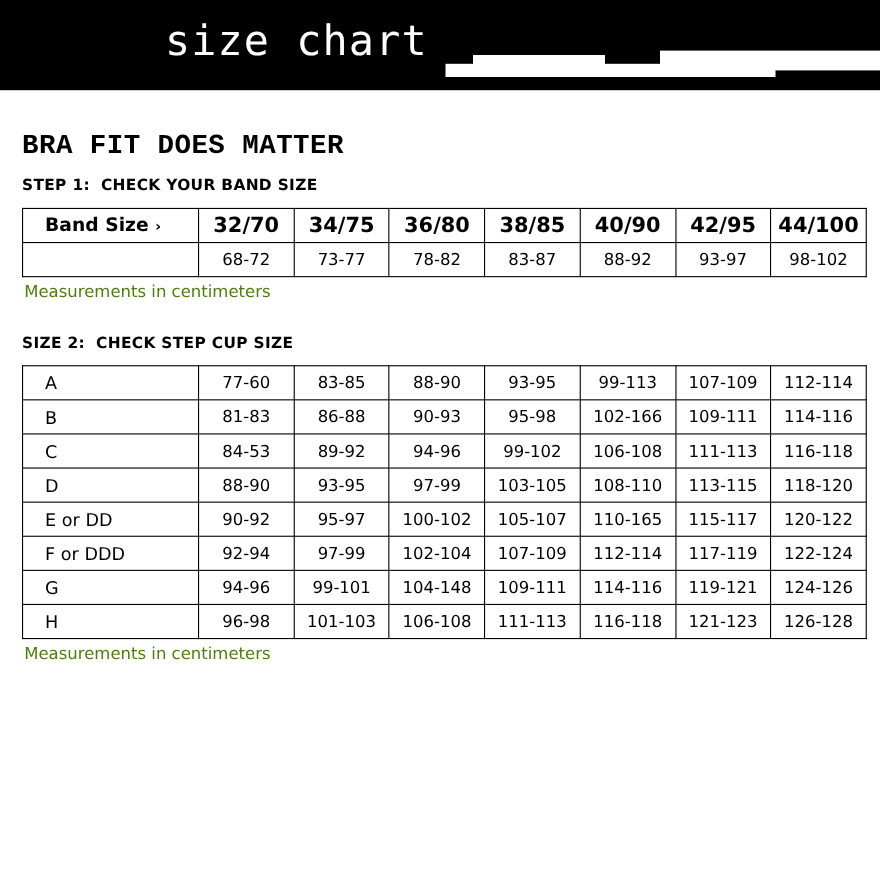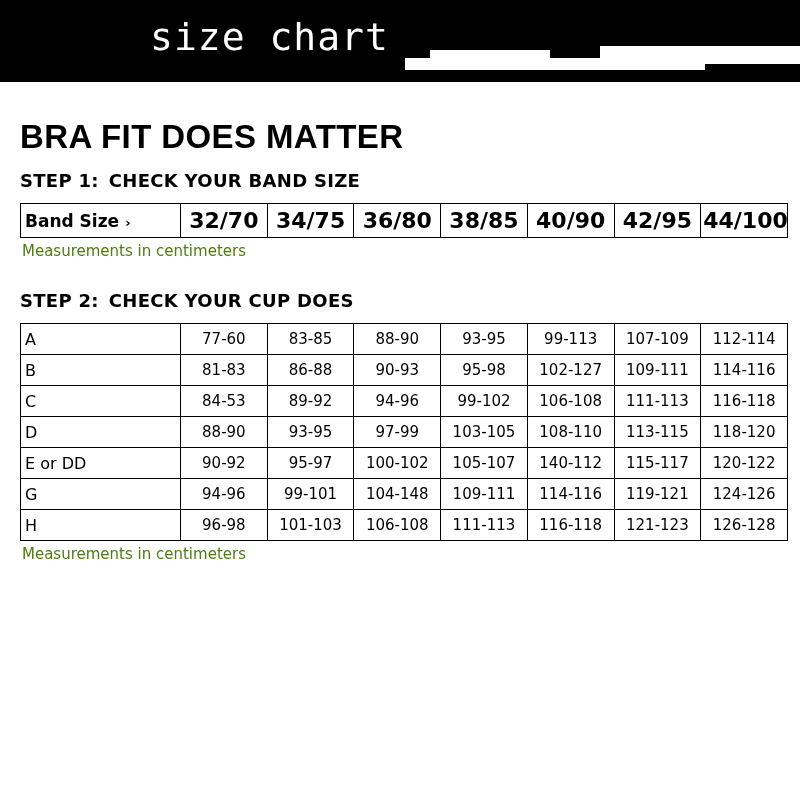--- a/index.html
+++ b/index.html
@@ -75,31 +75,31 @@
     line-height: 46px;
     z-index: 3;
   }
 
   
   .content {
     padding: 36px 16px 0 16px;
   }
 
   .main-title {
-    font-family: Liberation Sans, sans-serif;
-    font-size: 33px;
+    font-family: Liberation Mono, monospace;
+    font-size: 25px;
     font-weight: bold;
     letter-spacing: 0.4px;
     color: #000000;
     margin: 0 0 14px 4px;
   }
 
   .step-title {
     font-family: "DejaVu Sans", sans-serif;
-    font-size: 18px;
+    font-size: 14px;
     font-weight: bold;
     letter-spacing: 0.3px;
     color: #000000;
     margin: 0 0 12px 4px;
   }
   .step-title .step-word { margin-right: 10px; }
 
   table.size-table {
     border-collapse: collapse;
     width: 768px;
@@ -112,26 +112,26 @@
     border: 1px solid #000000;
     text-align: center;
     font-family: "DejaVu Sans", sans-serif;
     font-size: 15px;
     color: #000000;
     padding: 4px 2px;
     height: 22px;
   }
   table.size-table th {
     font-weight: bold;
-    font-size: 22px;
+    font-size: 19px;
   }
   table.size-table th.rowhead,
   table.size-table td.rowhead {
     text-align: left;
-    padding-left: 4px;
+    padding-left: 20px;
     font-weight: bold;
     font-size: 17px;
   }
   table.size-table td.rowhead {
     font-size: 16px;
     font-weight: normal;
   }
 
   .band-table col.first { width: 160px; }
   .cup-table col.first { width: 160px; }
@@ -184,29 +184,39 @@
         <tr>
           <th class="rowhead"><span>Band Size</span><span class="arrow-right">›</span></th>
           <th>32/70</th>
           <th>34/75</th>
           <th>36/80</th>
           <th>38/85</th>
           <th>40/90</th>
           <th>42/95</th>
           <th>44/100</th>
         </tr>
+        <tr>
+          <td class="rowhead"></td>
+          <td>68-72</td>
+          <td>73-77</td>
+          <td>78-82</td>
+          <td>83-87</td>
+          <td>88-92</td>
+          <td>93-97</td>
+          <td>98-102</td>
+        </tr>
       </tbody>
     </table>
 
     <div class="note">Measurements in centimeters</div>
 
     <div class="spacer-lg"></div>
 
     <div class="step-title">
-      <span class="step-word">STEP 2:</span><span>CHECK YOUR CUP DOES</span>
+      <span class="step-word">SIZE 2:</span><span>CHECK STEP CUP SIZE</span>
     </div>
 
     <table class="size-table cup-table">
       <colgroup>
         <col class="first">
         <col>
           <col>
           <col>
           <col>
           <col>
@@ -225,21 +235,21 @@
           <td>107-109</td>
           <td>112-114</td>
         </tr>
 
         <tr>
           <td class="rowhead">B</td>
           <td>81-83</td>
           <td>86-88</td>
           <td>90-93</td>
           <td>95-98</td>
-          <td>102-127</td>
+          <td>102-166</td>
           <td>109-111</td>
           <td>114-116</td>
         </tr>
 
         <tr>
           <td class="rowhead">C</td>
           <td>84-53</td>
           <td>89-92</td>
           <td>94-96</td>
           <td>99-102</td>
@@ -258,25 +268,35 @@
           <td>113-115</td>
           <td>118-120</td>
         </tr>
 
         <tr>
           <td class="rowhead">E or DD</td>
           <td>90-92</td>
           <td>95-97</td>
           <td>100-102</td>
           <td>105-107</td>
-          <td>140-112</td>
+          <td>110-165</td>
           <td>115-117</td>
           <td>120-122</td>
         </tr>
 
+        <tr>
+          <td class="rowhead">F or DDD</td>
+          <td>92-94</td>
+          <td>97-99</td>
+          <td>102-104</td>
+          <td>107-109</td>
+          <td>112-114</td>
+          <td>117-119</td>
+          <td>122-124</td>
+        </tr>
 
         <tr>
           <td class="rowhead">G</td>
           <td>94-96</td>
           <td>99-101</td>
           <td>104-148</td>
           <td>109-111</td>
           <td>114-116</td>
           <td>119-121</td>
           <td>124-126</td>

